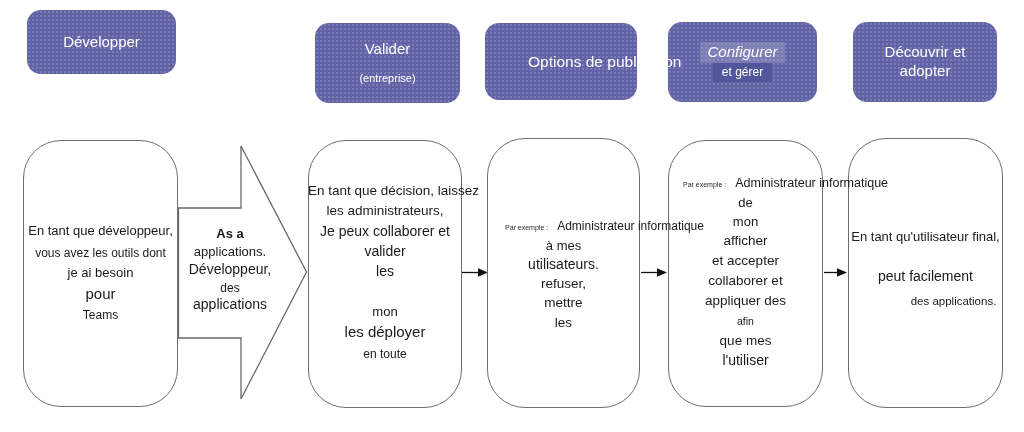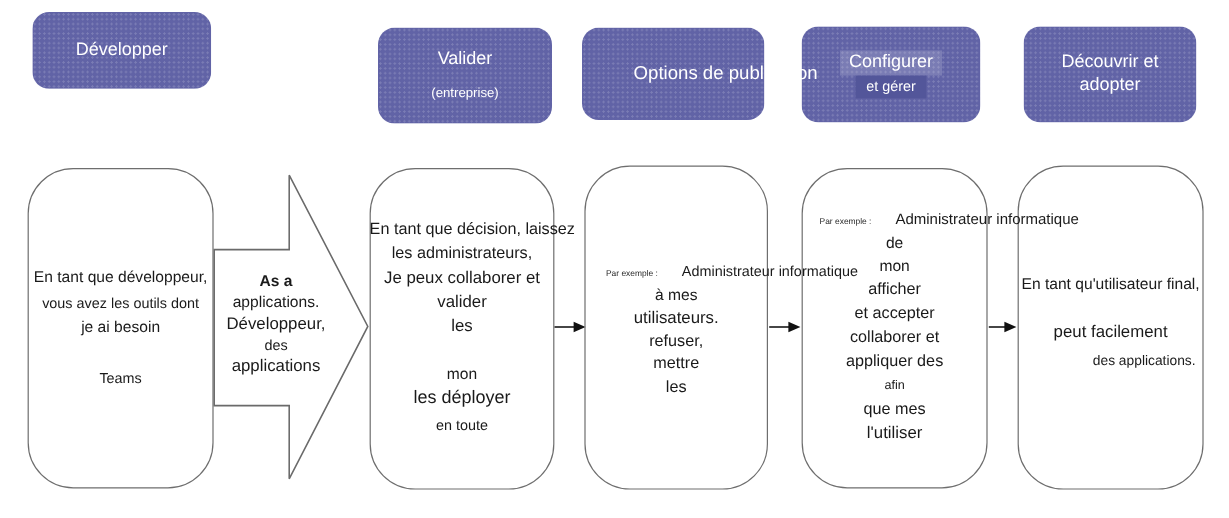--- a/index.html
+++ b/index.html
@@ -5,27 +5,27 @@
   html,body{margin:0;padding:0;background:#fff;}
   .canvas{position:relative;width:1024px;height:432px;background:#ffffff;
           font-family:"Liberation Sans", sans-serif;overflow:hidden;color:#1a1a1a;}
   svg.overlay{position:absolute;left:0;top:0;width:1024px;height:432px;z-index:1;}
   .hdr{position:absolute;background:#6163a6;border-radius:14px;color:#fff;
        display:flex;flex-direction:column;align-items:center;justify-content:center;
        text-align:center;font-size:15px;line-height:1.25;z-index:2;
        background-image:radial-gradient(rgba(255,255,255,0.16) 0.8px, rgba(0,0,0,0) 0.9px);
        background-size:4px 4px;}
   .hdr .sub{font-size:11px;margin-top:13px;}
-  .hdr .hl{background:rgba(255,255,255,0.16);padding:1px 7px;}
+  .hdr .hl{background:rgba(255,255,255,0.16);padding:1px 7px;font-style:italic;}
   .hdr .chip{font-size:12px;margin-top:0;background:#53569a;padding:2px 9px;}
   .hdr-overlay{position:absolute;color:#fff;font-size:15.5px;white-space:nowrap;z-index:6;text-align:right;}
   .box{position:absolute;border:1.4px solid #6e6e6e;border-radius:38px;
        background:transparent;box-sizing:border-box;z-index:3;}
   .ln{position:absolute;text-align:center;white-space:nowrap;z-index:4;line-height:1.1;}
-  .ex{position:absolute;white-space:nowrap;z-index:4;display:flex;align-items:baseline;gap:20px;}
+  .ex{position:absolute;white-space:nowrap;z-index:4;display:flex;align-items:baseline;gap:9px;}
   .ex .tiny{font-size:7px;color:#2a2a2a;letter-spacing:0;}
   .ex .ttl{font-size:12px;}
 </style>
 </head>
 <body>
 
 <div class="canvas">
 
   <svg class="overlay" viewBox="0 0 1024 432">
     <polygon points="178.5,208 241,208 241,146 306.5,272 241,399 241,338 178.5,338" fill="#ffffff" stroke="#6a6a6a" stroke-width="1.3"></polygon>
@@ -72,20 +72,21 @@
 
   <div class="ln" style="left:168px;top:227px;width:124px;font-size:13px;font-weight:600">As a</div>
   <div class="ln" style="left:168px;top:245px;width:124px;font-size:13px">applications.</div>
   <div class="ln" style="left:168px;top:262px;width:124px;font-size:14px">Développeur,</div>
   <div class="ln" style="left:168px;top:282px;width:124px;font-size:12px">des</div>
   <div class="ln" style="left:168px;top:297px;width:124px;font-size:14px">applications</div>
 
   <div class="ln" style="left:23px;top:224px;width:155px;font-size:13px">En tant que développeur,</div>
   <div class="ln" style="left:23px;top:247px;width:155px;font-size:12px">vous avez les outils dont</div>
   <div class="ln" style="left:23px;top:266px;width:155px;font-size:13px">je ai besoin</div>
+  <div class="ln" style="left:23px;top:286px;width:155px;font-size:15px">pour</div>
   <div class="ln" style="left:23px;top:309px;width:155px;font-size:12px">Teams</div>
 
   <div class="ln" style="left:308px;top:184px;width:156px;font-size:13.5px">En tant que décision, laissez</div>
   <div class="ln" style="left:308px;top:204px;width:154px;font-size:13.5px">les administrateurs,</div>
   <div class="ln" style="left:308px;top:224px;width:154px;font-size:14px">Je peux collaborer et</div>
   <div class="ln" style="left:308px;top:244px;width:154px;font-size:14px">valider</div>
   <div class="ln" style="left:308px;top:264px;width:154px;font-size:14px">les</div>
   <div class="ln" style="left:308px;top:305px;width:154px;font-size:13px">mon</div>
   <div class="ln" style="left:308px;top:324px;width:154px;font-size:15px">les déployer</div>
   <div class="ln" style="left:308px;top:348px;width:154px;font-size:12px">en toute</div>

